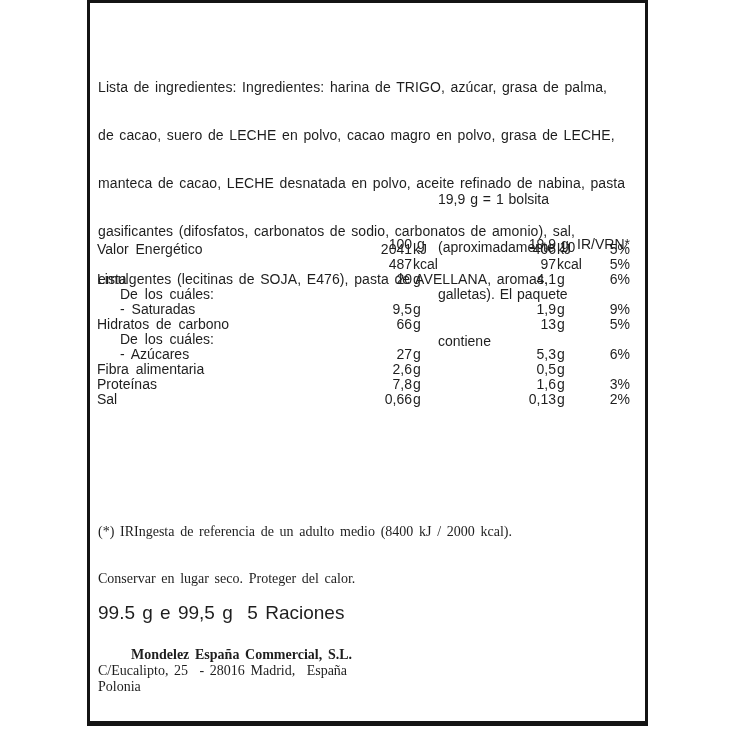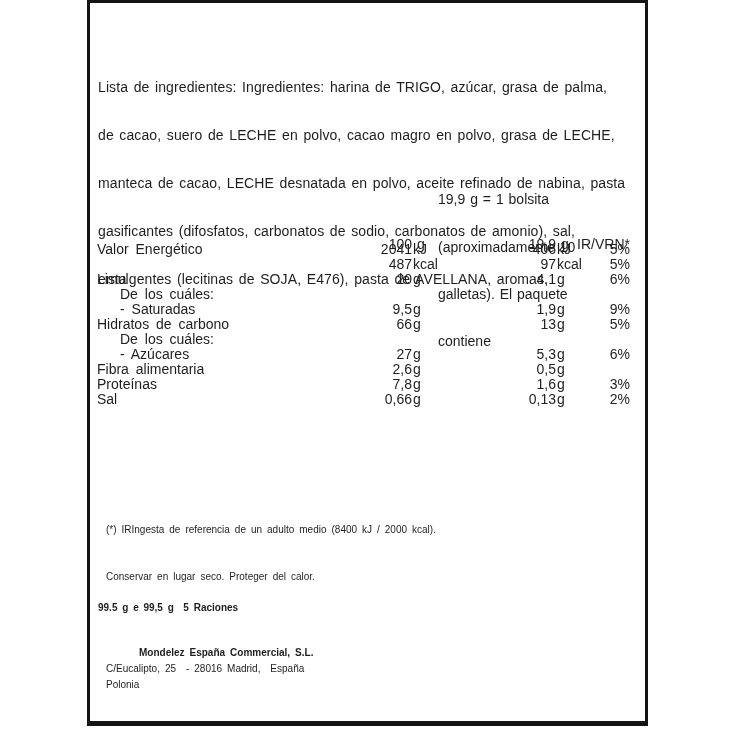--- a/index.html
+++ b/index.html
@@ -28,23 +28,23 @@
     font-size:14px;line-height:15.7px;word-spacing:1px;
   }
   .serv div{position:static;}
   .thead,.trow{left:0;top:0;width:555px;height:15px;font-size:14px;}
   .tl{left:7px;top:0;word-spacing:3px;}
   .tl.ind{left:30px;}
   .n2{left:230px;top:0;width:92px;text-align:right;}
   .n3{left:374px;top:0;width:92px;text-align:right;}
   .pc{left:480px;top:0;width:60px;text-align:right;word-spacing:2px;}
   .u{left:100%;top:0;padding-left:1px;}
-  .noteline{left:16px;font-size:10px;word-spacing:2.2px;}
+  .noteline{left:8px;font-size:14px;word-spacing:2.2px;font-family:Liberation Serif, serif;}
   .bold{font-weight:bold;}
-  .net{left:8px;top:599px;font-size:10px;font-weight:bold;word-spacing:2px;}
+  .net{left:8px;top:599px;font-size:19px;font-weight:normal;word-spacing:2px;}
 </style>
 </head>
 <body>
 
 <div class="box">
 
 
   <div class="ing">
     <div>Lista de ingredientes: Ingredientes: harina de TRIGO, azúcar, grasa de palma,</div>
     <div>de cacao, suero de LECHE en polvo, cacao magro en polvo, grasa de LECHE,</div>

